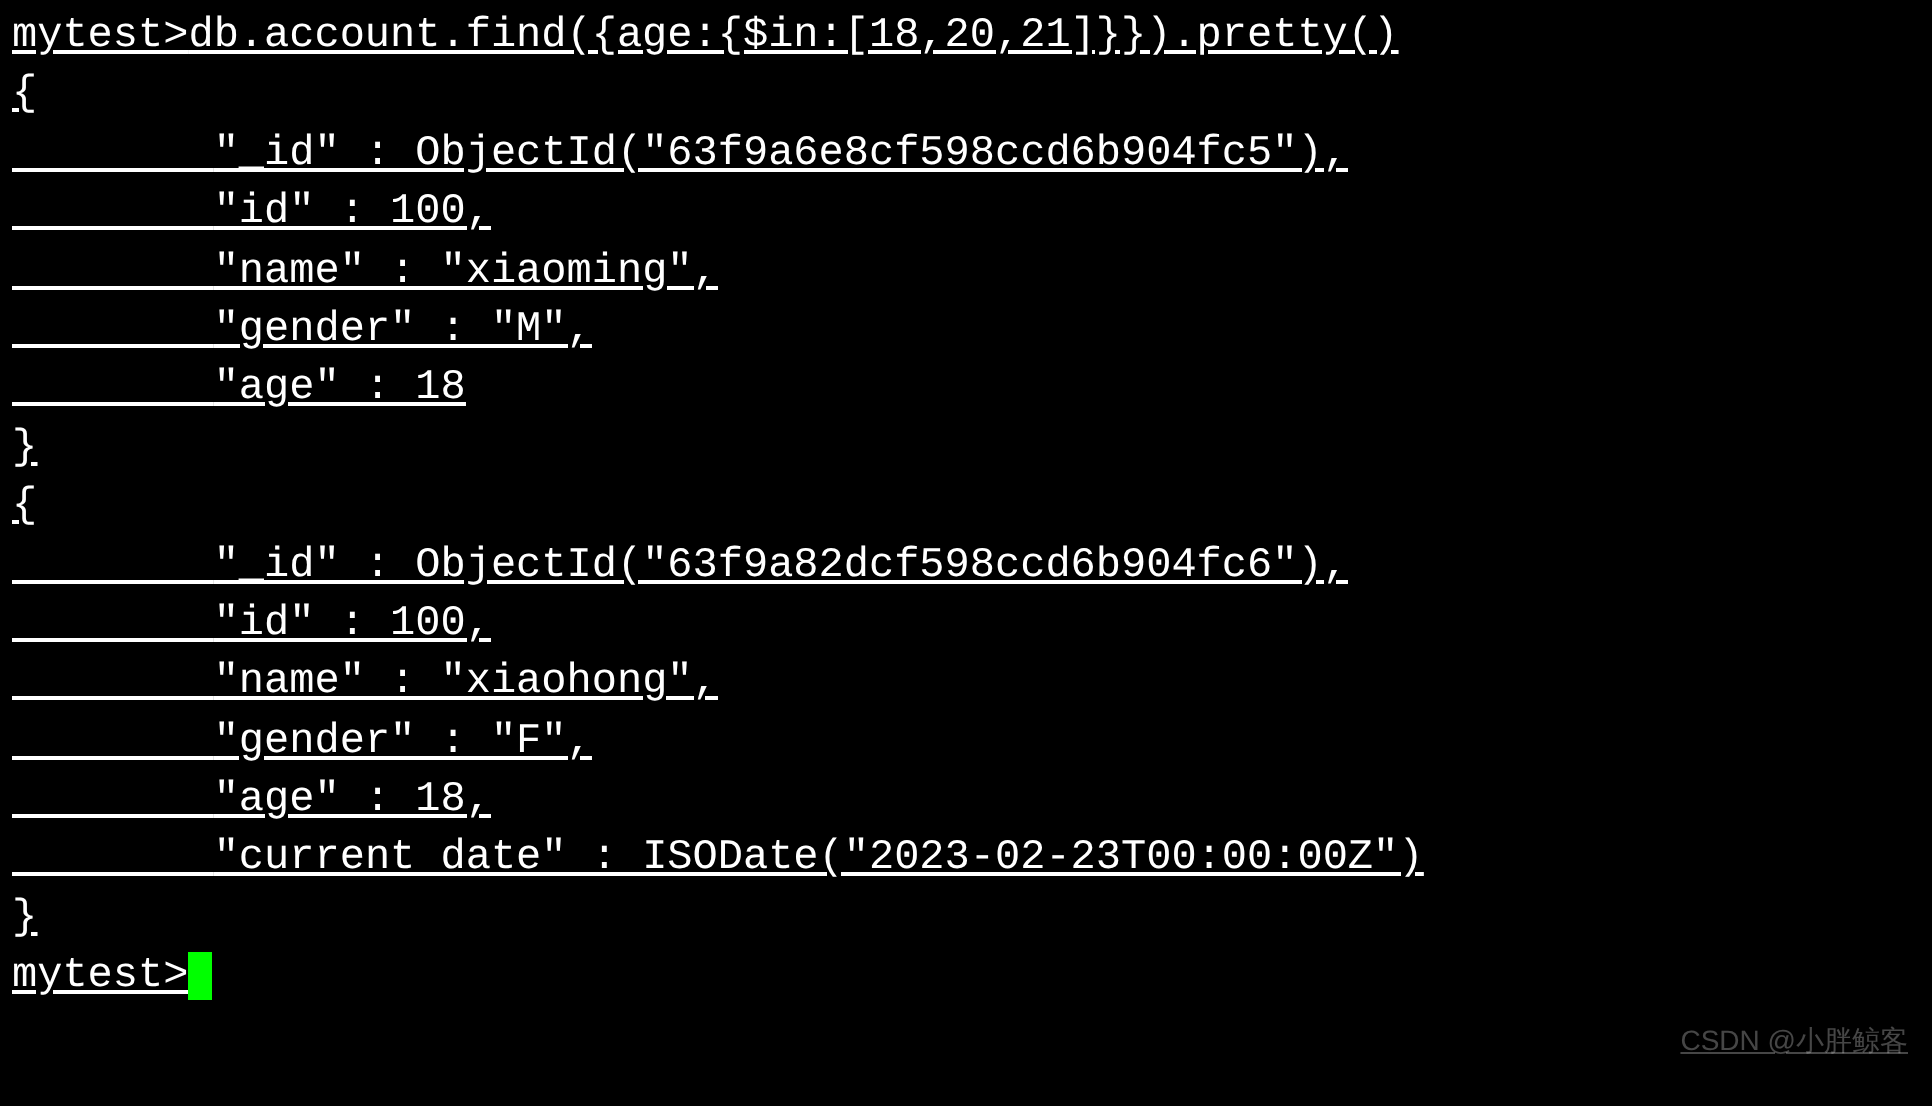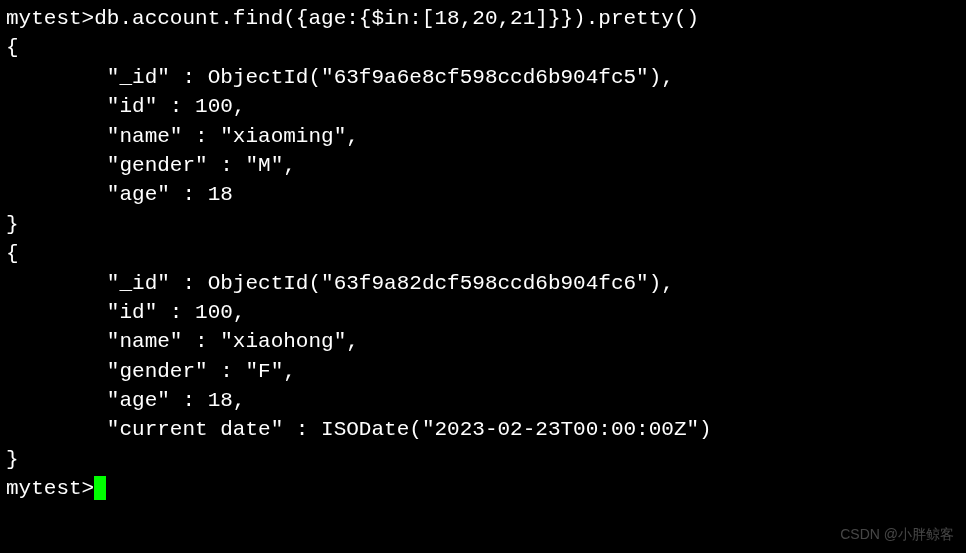--- a/index.html
+++ b/index.html
@@ -1,18 +1,19 @@
 <!DOCTYPE html>
 <html><head>
   <meta charset="utf-8">
   <style>
     * {
       margin: 0;
       padding: 0;
       box-sizing: border-box;
+      text-decoration: underline;
     }
     body {
       background: #000000;
       color: #ffffff;
       font-family: 'Consolas', 'Courier New', monospace;
       font-size: 21px;
       line-height: 1.4;
       padding: 4px 6px;
       width: 966px;
       height: 553px;
@@ -24,21 +25,21 @@
     }
     .cursor {
       display: inline-block;
       width: 12px;
       height: 24px;
       background: #00ff00;
       vertical-align: text-bottom;
     }
     .watermark {
       position: absolute;
-      bottom: 8px;
+      bottom: 22px;
       right: 12px;
       color: rgba(200, 200, 200, 0.35);
       font-size: 14px;
       font-family: sans-serif;
     }
   </style>
 </head>
 <body>
 
 <div class="terminal"><span>mytest&gt;</span><span>db.account.find({age:{$in:[18,20,21]}}).pretty()</span>

